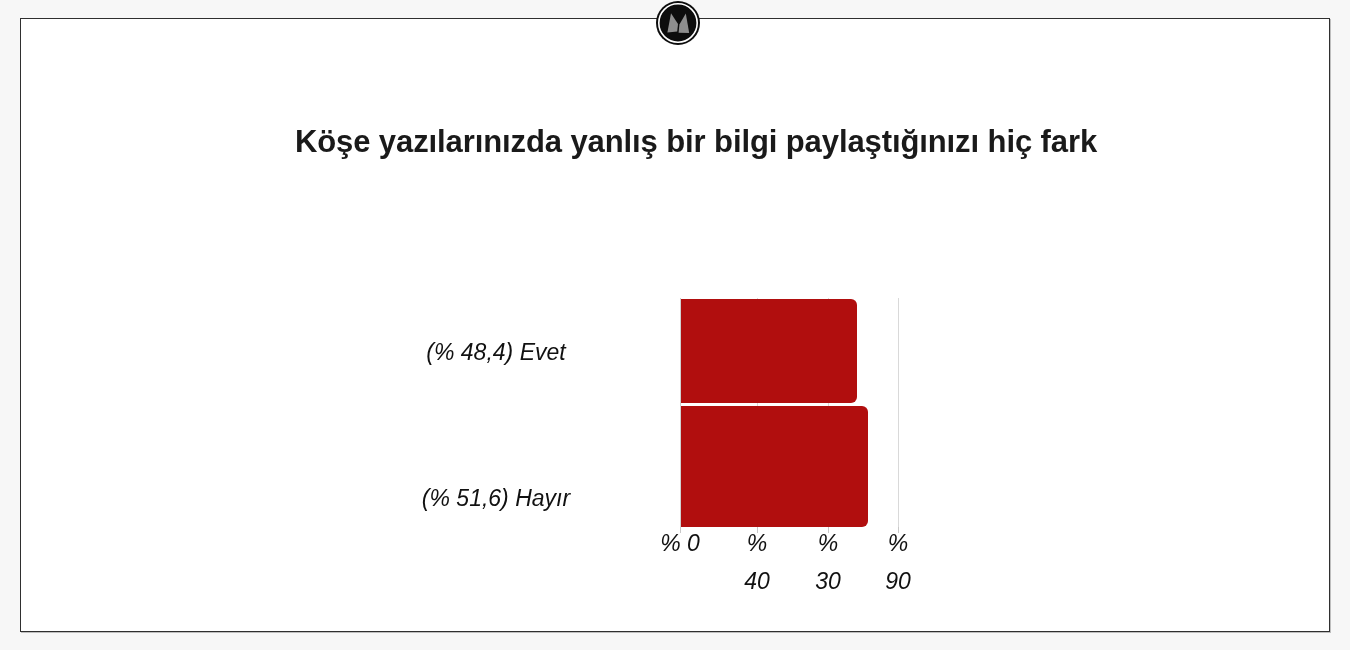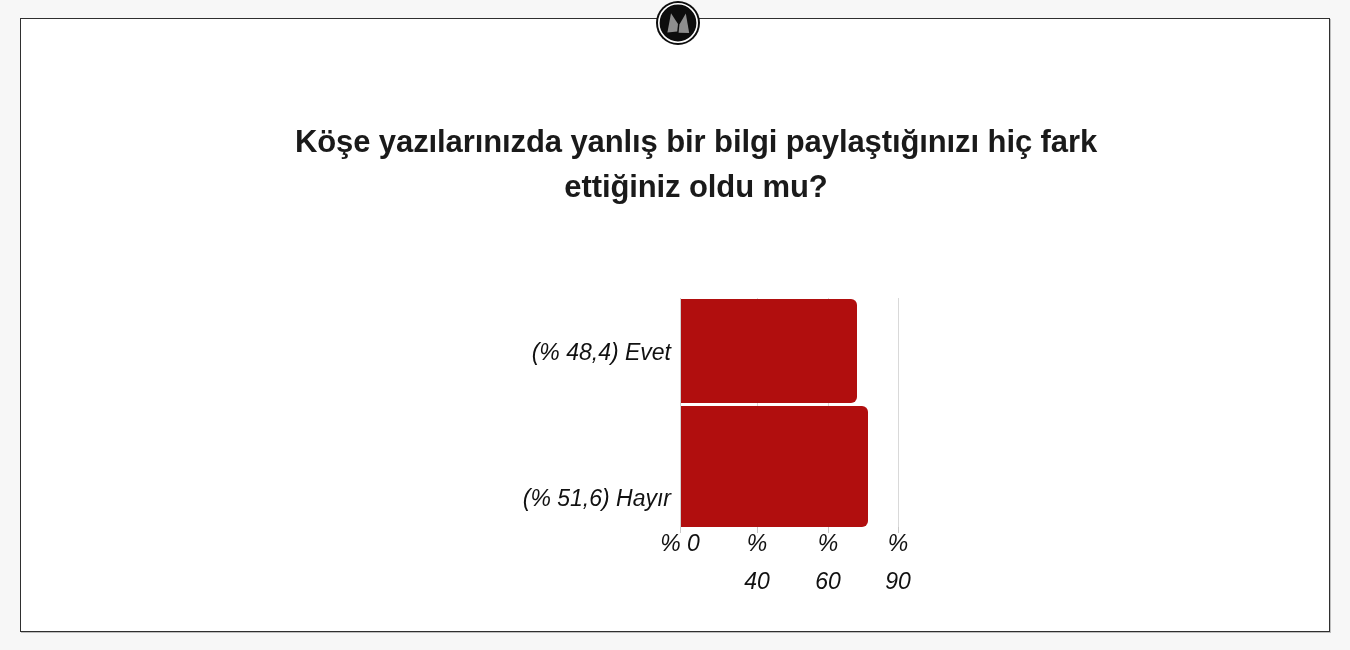--- a/index.html
+++ b/index.html
@@ -87,21 +87,21 @@
   }
 
   .bar {
     position: absolute;
     background: #b10e0e;
     border-radius: 0 6px 6px 0;
   }
 
   .cat-label {
     position: absolute;
-    text-align: right;
+    text-align: center;
     font-style: italic;
     font-size: 23px;
     color: #111111;
     white-space: nowrap;
   }
 
   .tick-label {
     position: absolute;
     text-align: center;
     font-style: italic;
@@ -114,21 +114,20 @@
 </style>
 </head>
 <body>
 
 <div id="stage">
 
   <div class="slide">
 
     <div class="chart-title">
       <span class="tline">Köşe yazılarınızda yanlış bir bilgi paylaştığınızı hiç fark</span>
-      <span class="tline">ettiğiniz oldu mu?</span>
     </div>
 
     <div class="plot-wrap">
 
       <div class="gridline axis0" style="left:659px;"></div>
       <div class="gridline" style="left:736px;"></div>
       <div class="gridline" style="left:807px;"></div>
       <div class="gridline" style="left:877px;"></div>
 
       <div class="tick-mark" style="left:659px;"></div>
@@ -147,21 +146,21 @@
         <span>0</span>
       </div>
 
       <div class="tick-label narrow" style="left:713px; top:505px;">
         <span>%</span><br>
         <span>40</span>
       </div>
 
       <div class="tick-label narrow" style="left:784px; top:505px;">
         <span>%</span><br>
-        <span>60</span>
+        <span>30</span>
       </div>
 
       <div class="tick-label narrow" style="left:854px; top:505px;">
         <span>%</span><br>
         <span>90</span>
       </div>
 
     </div>
 
   </div>

